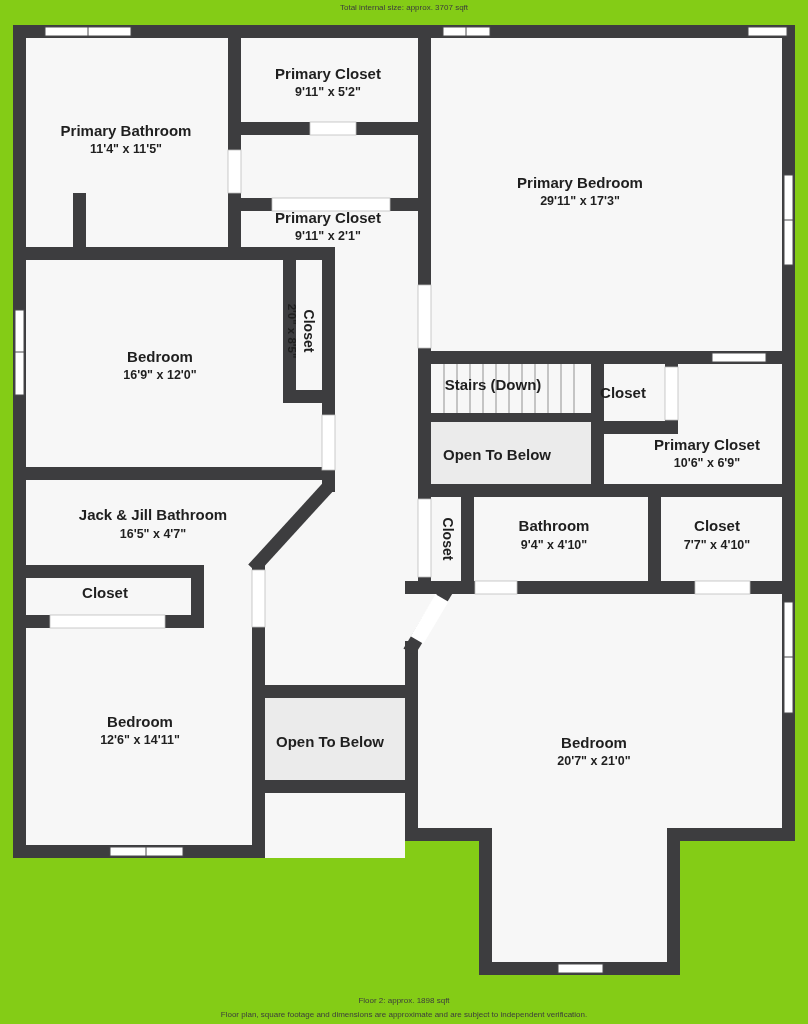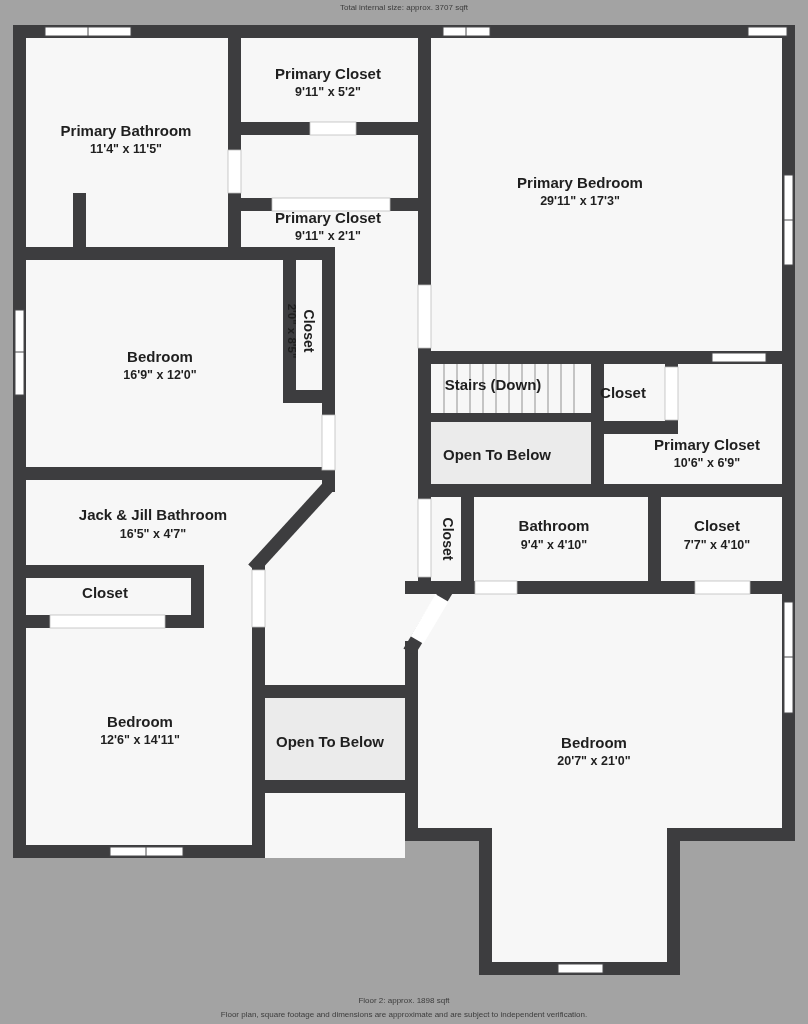--- a/index.html
+++ b/index.html
@@ -1,17 +1,17 @@
 <!DOCTYPE html>
 <html style="--wall: #3d3d3f; --floor: #f7f7f7; --void: #ebebeb; --text: #1f1f1f;"><head>
 <meta charset="utf-8">
 <style>
   :root{ --wall:#3d3d3f; --floor:#f7f7f7; --void:#ebebeb; --text:#1f1f1f; }
   html,body{margin:0;padding:0;background:#fff;}
-  .page{position:relative;width:808px;height:1024px;background:#a3a3a3;overflow:hidden;}
+  .page{position:relative;width:808px;height:1024px;background:#84cc16;overflow:hidden;}
   svg text{font-family:"Liberation Sans",sans-serif;fill:var(--text);text-anchor:middle;}
   .lbl{font-size:15px;font-weight:700;}
   .dim{font-size:12.5px;font-weight:700;}
   .sm{font-size:14px;font-weight:700;}
   .smd{font-size:11.5px;font-weight:700;}
   .meta{font-size:8px;font-weight:400;fill:#3c3c3c;}
   .floor{fill:var(--floor);}
   .void{fill:var(--void);}
   .wall{fill:var(--wall);}
   .wline{stroke:var(--wall);stroke-width:13;}

